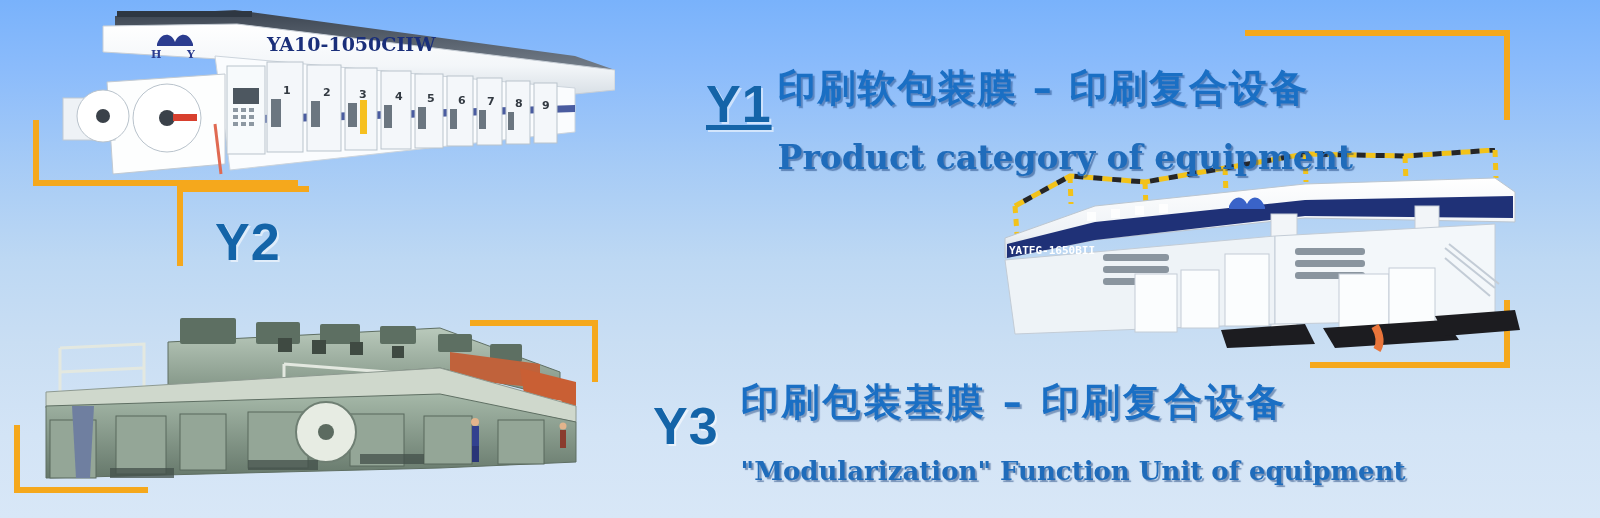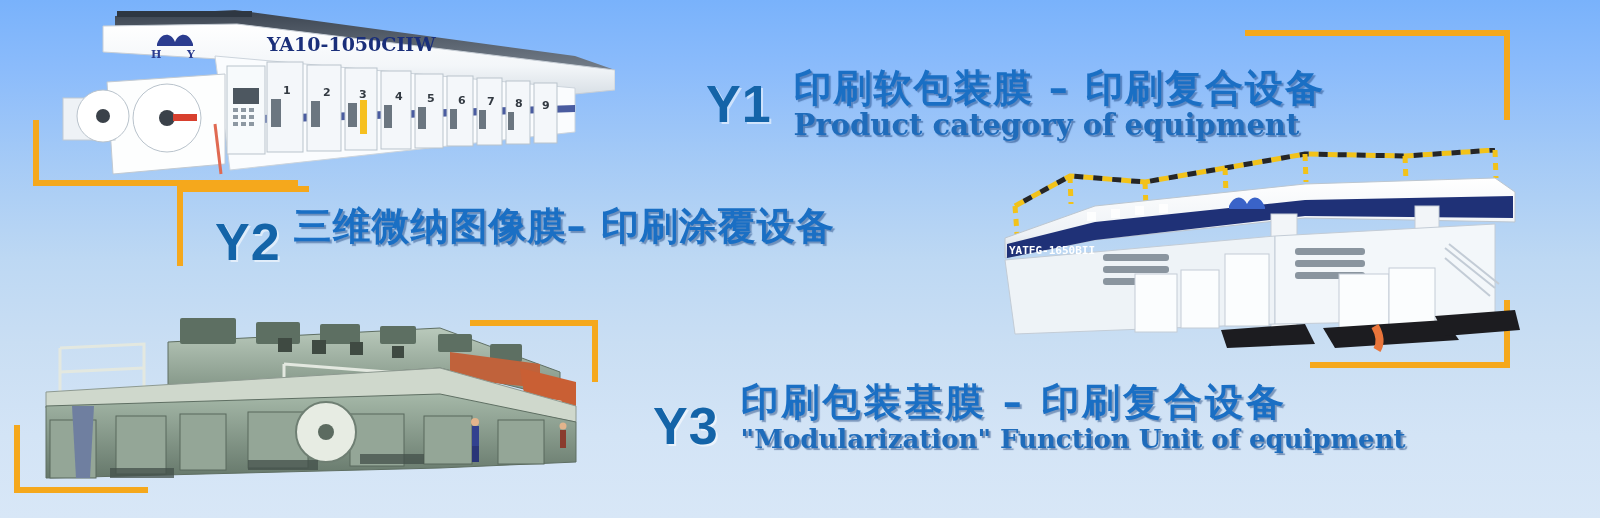--- a/index.html
+++ b/index.html
@@ -54,45 +54,45 @@
   .tag {
     font-weight: bold;
     font-size: 52px;
     line-height: 52px;
     color: #1464a8;
     text-shadow: 2px 2px 0 rgba(255,255,255,0.55);
     letter-spacing: 1px;
     white-space: nowrap;
   }
 
-  .lines { display: flex; flex-direction: column; }
+  .lines { display: flex; flex-direction: column; gap: 32px; }
 
   .cn {
     font-family: "DejaVu Sans", "Liberation Sans", sans-serif;
     font-weight: bold;
     font-size: 38px;
     line-height: 44px;
     color: #1a6fc4;
     letter-spacing: 2px;
     white-space: nowrap;
     text-shadow: 2px 2px 1px rgba(20,60,120,0.45);
   }
   .en {
     font-family: "DejaVu Serif", "Liberation Serif", serif;
     font-weight: bold;
-    font-size: 29px;
+    font-size: 33px;
     line-height: 31px;
     color: #1f6cbb;
     letter-spacing: 0px;
     white-space: nowrap;
     text-shadow: 2px 2px 1px rgba(20,60,120,0.5);
   }
 
   #block-y1 { left: 706px; top: 66px; }
-  #block-y1 .tag { margin-right: 22px; margin-top: 12px; }
+  #block-y1 .tag { margin-right: 6px; margin-top: 12px; text-decoration: underline; }
   #block-y2 { left: 215px; top: 204px; }
   #block-y2 .tag { margin-right: 13px; margin-top: 12px; }
   #block-y2 .cn { letter-spacing: 1px; }
   #block-y3 { left: 653px; top: 380px; }
   #block-y3 .tag { margin-right: 22px; margin-top: 20px; }
   #block-y3 .cn { letter-spacing: 3px; }
   #block-y3 .en { font-size: 26px; }
 </style>
 </head>
 <body>
@@ -356,21 +356,20 @@
     <span class="tag">Y1</span>
     <span class="lines">
       <span class="cn">印刷软包装膜 – 印刷复合设备</span>
       <span class="en">Product category of equipment</span>
     </span>
   </div>
 
   <div id="block-y2" class="txt-block">
     <span class="tag">Y2</span>
     <span class="lines">
-      <span class="cn">三维微纳图像膜– 印刷涂覆设备</span>
     </span>
   </div>
 
   <div id="block-y3" class="txt-block">
     <span class="tag">Y3</span>
     <span class="lines">
       <span class="cn">印刷包装基膜 –  印刷复合设备</span>
       <span class="en">"Modularization" Function Unit of equipment</span>
     </span>
   </div>

